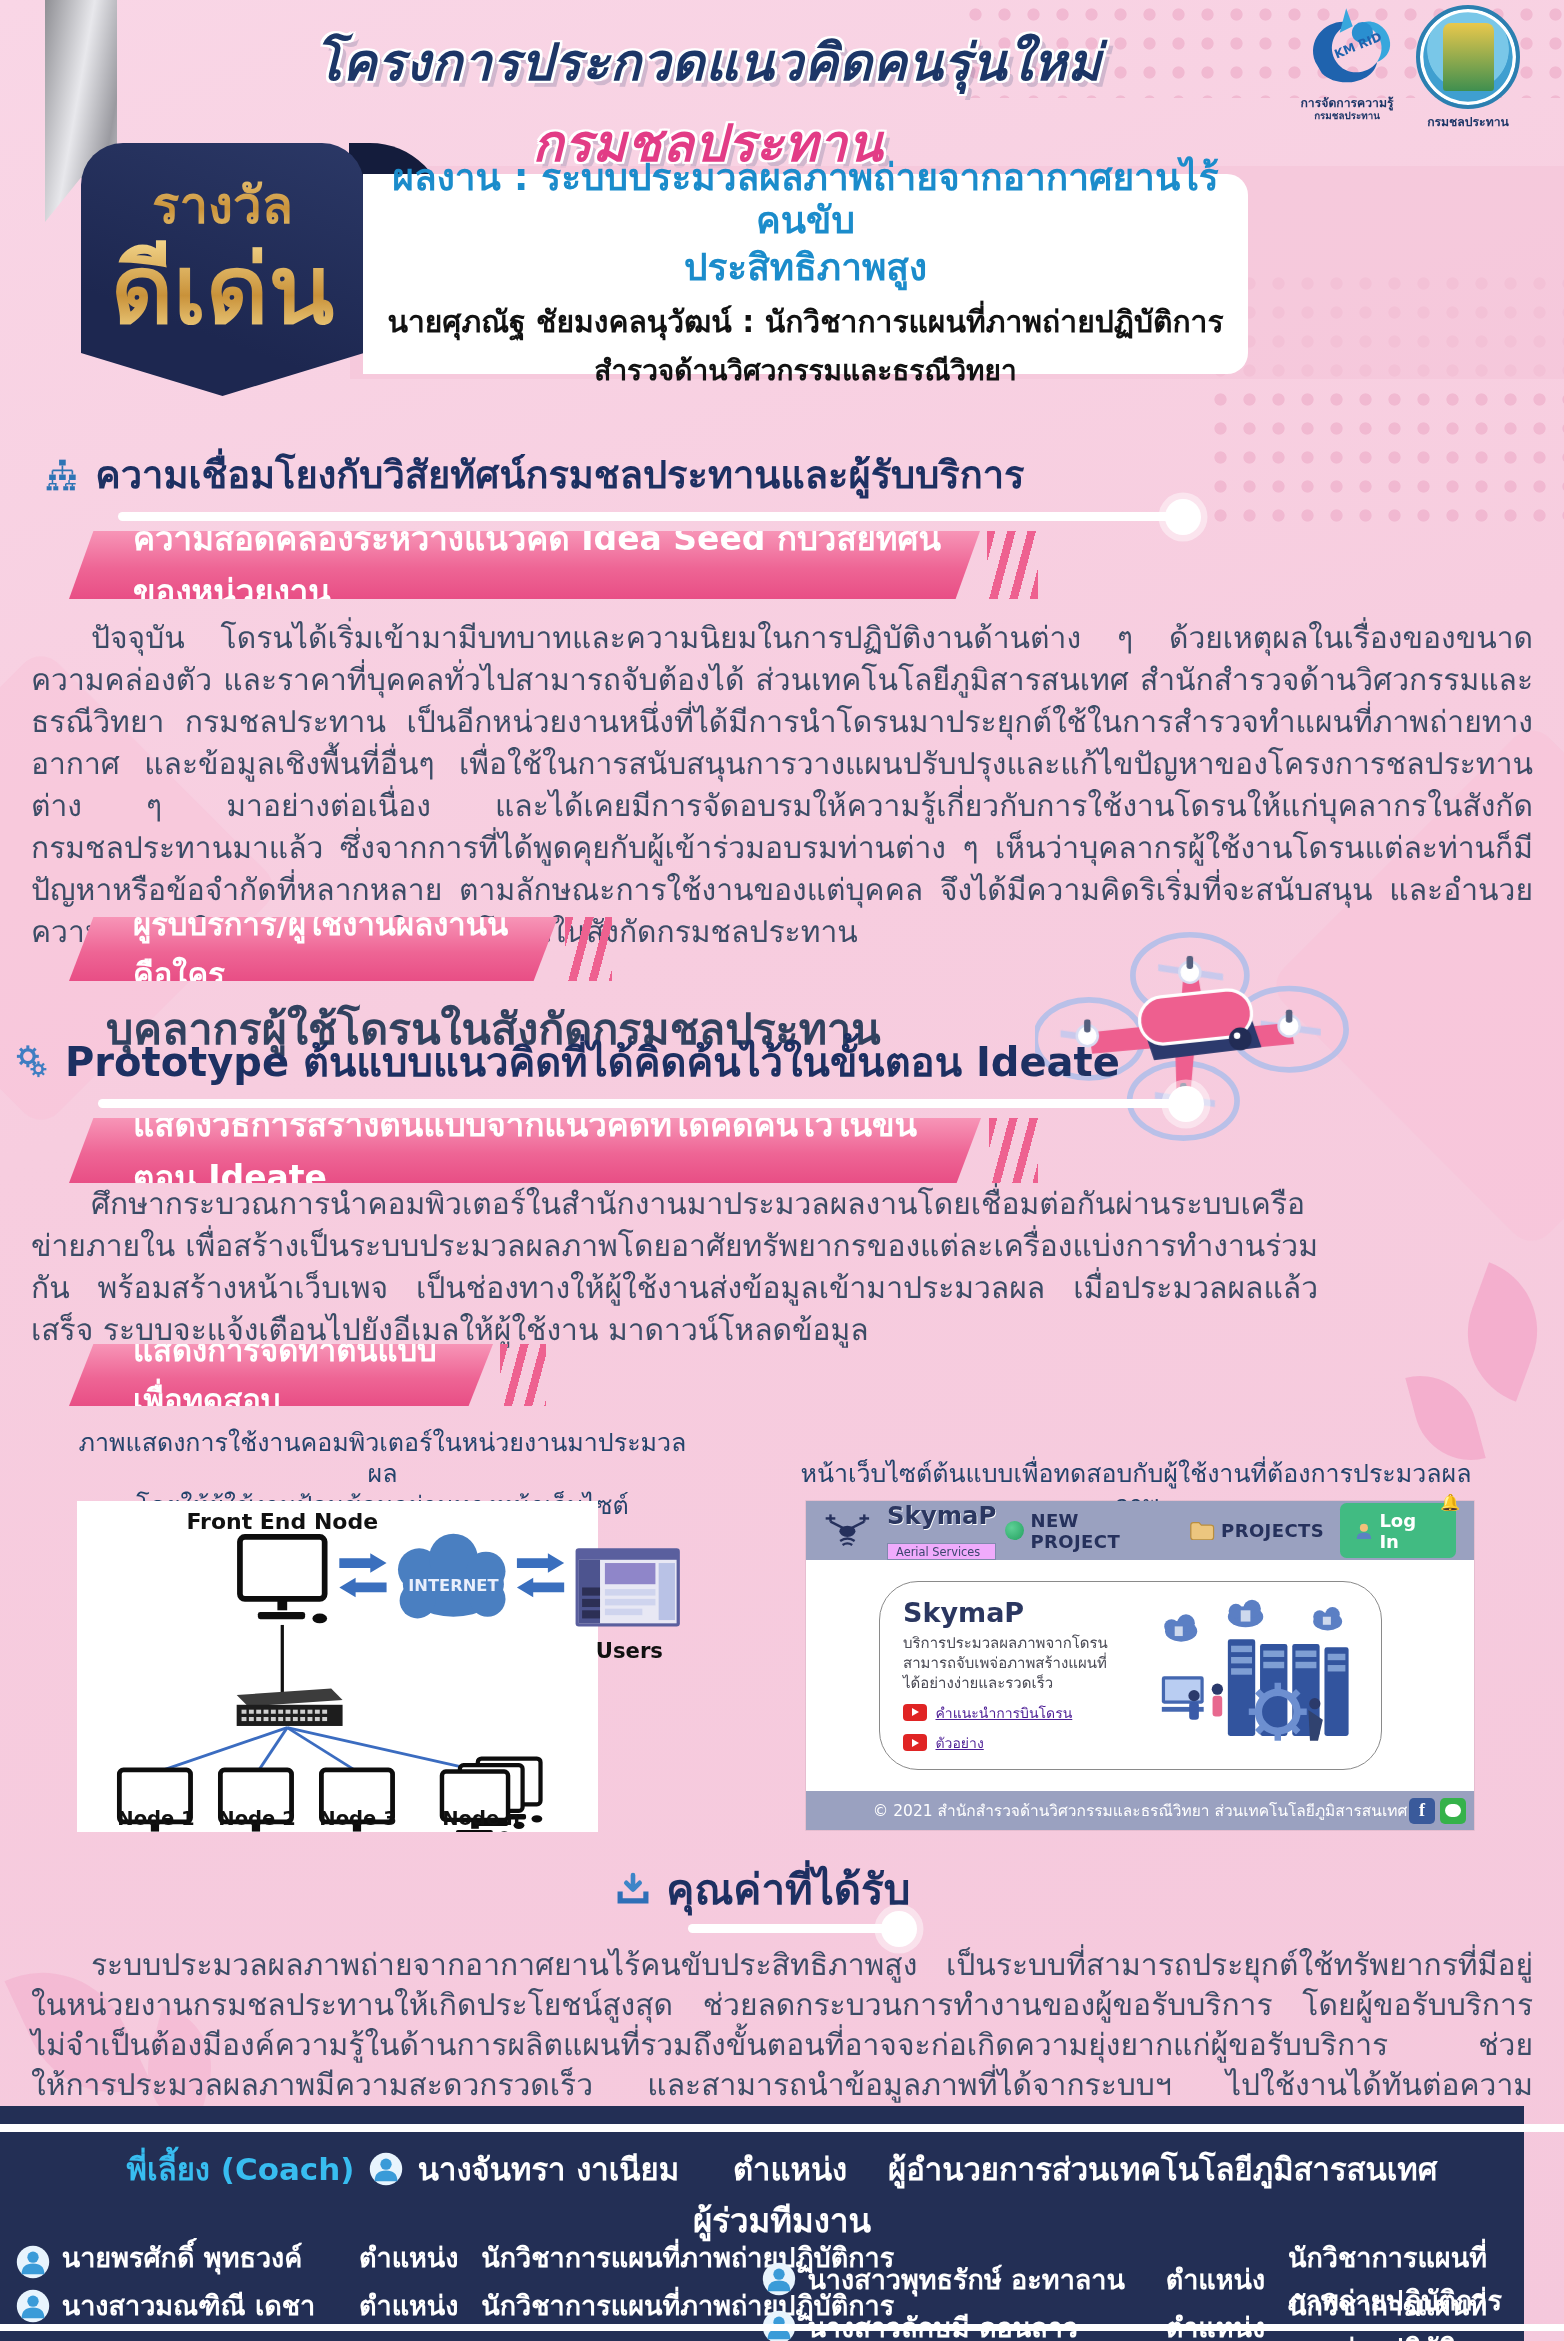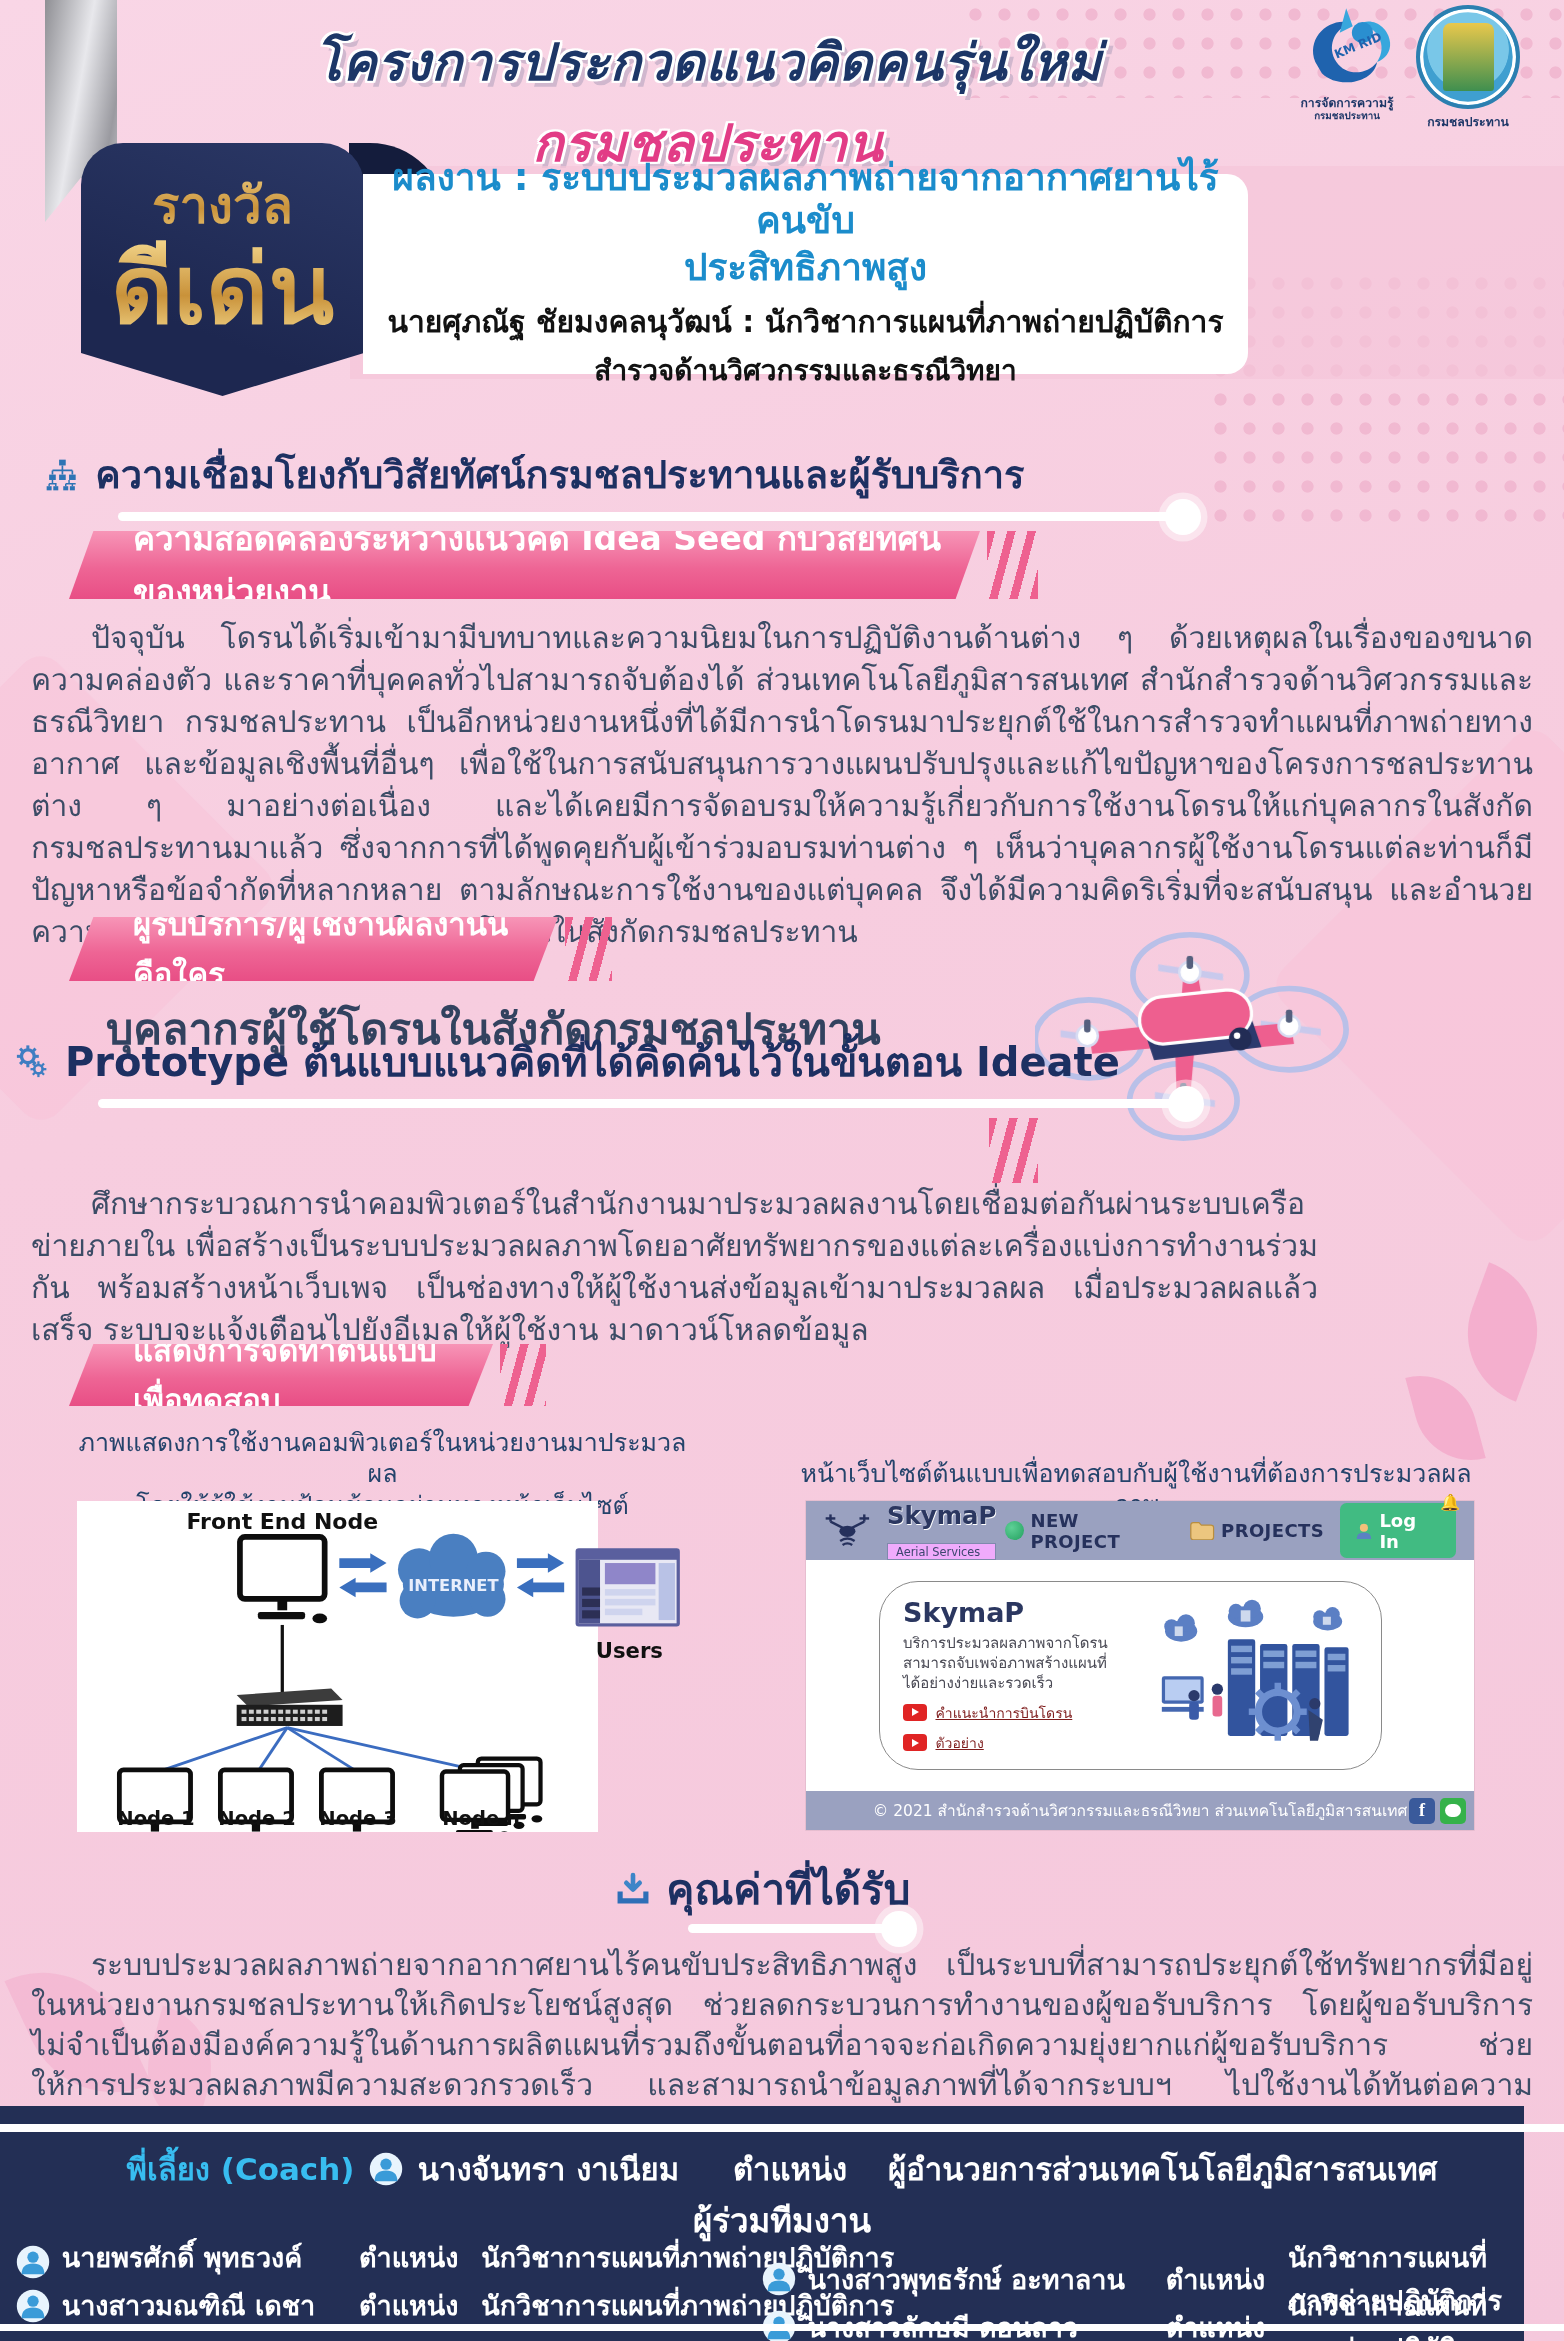--- a/index.html
+++ b/index.html
@@ -69,21 +69,21 @@
   .web-nav-item{display:flex;align-items:center;gap:6.5px;font-size:18px;font-weight:700;color:#26315c;letter-spacing:0.4px;}
   .dot-green{width:19.6px;height:19.6px;border-radius:50%;background:radial-gradient(circle at 35% 35%,#5ed096,#23a05f);}
   .login-btn{display:flex;align-items:center;gap:6.5px;background:#41bb82;color:#fff;font-size:18px;font-weight:700;
     border:none;border-radius:6.5px;padding:6.5px 14.7px;position:relative;}
   .bell{position:absolute;right:-4.9px;top:-9.8px;font-size:16.3px;}
   .web-body{height:231px;background:#fff;position:relative;overflow:hidden;}
   .web-card{position:absolute;left:73px;top:21px;width:503px;height:189px;border:1.6px solid #8a8a8a;border-radius:39px;
     display:flex;align-items:center;padding:0 23px;box-sizing:border-box;gap:13px;background:#fff;}
   .web-card-title{font-size:27px;font-weight:800;color:#2b3760;}
   .web-card-text{font-size:15px;color:#4a4a55;line-height:1.35;margin-top:4.9px;}
-  .yt-link{display:flex;align-items:center;gap:8.1px;margin-top:8.1px;font-size:14px;color:#7f1d1d;text-decoration:underline;}
+  .yt-link{display:flex;align-items:center;gap:8.1px;margin-top:8.1px;font-size:14px;color:#4c1d95;text-decoration:underline;}
   .yt{width:24.4px;height:17px;background:#e02424;border-radius:4.1px;position:relative;flex:0 0 auto;}
   .yt::after{content:"";position:absolute;left:9px;top:4.1px;border-left:7.3px solid #fff;border-top:4.5px solid transparent;border-bottom:4.5px solid transparent;}
   .web-footer{height:39px;background:#9aa1c0;display:flex;align-items:center;justify-content:center;position:relative;}
   .web-footer-text{font-size:15.5px;color:#fff;}
   .sns{position:absolute;right:8.1px;bottom:6.5px;display:flex;gap:4.9px;}
   .fb{width:26px;height:26px;background:#3a5a9b;border-radius:4.9px;color:#fff;font-weight:800;font-size:18px;display:flex;align-items:center;justify-content:center;font-family:"Liberation Serif",serif;}
   .ln{width:26px;height:26px;background:#35b24a;border-radius:4.9px;display:flex;align-items:center;justify-content:center;}
   .ln span{width:16.3px;height:13px;background:#fff;border-radius:6.5px;display:block;}
   
   .footer{position:absolute;left:0;top:2106px;width:1524px;height:236px;background:#232f55;}
@@ -250,20 +250,23 @@
               <rect x="-21" y="-3" width="9" height="6" transform="rotate(45)"></rect>
             </g>
         </g>
       </g>
     </svg>
     <div class="sec-title" style="font-size:40px;">Prototype ต้นแบบแนวคิดที่ได้คิดค้นไว้ในขั้นตอน Ideate</div>
   </div>
   <div class="hr-line" style="left:98px;top:1099px;width:1075px;"></div>
   <div class="hr-dot" style="left:1168px;top:1086px;"></div>
 
+  <div class="banner" style="left:69px;top:1118px;width:912px;height:65px;font-size:33px;">
+    <span>แสดงวิธีการสร้างต้นแบบจากแนวคิดที่ได้คิดค้นไว้ในขั้นตอน Ideate</span>
+  </div>
   <div class="stripes" style="left:989px;top:1118px;width:49px;height:65px;"></div>
 
   <div class="para" style="left:31px;top:1183px;width:1287px;">ศึกษากระบวณการนำคอมพิวเตอร์ในสำนักงานมาประมวลผลงานโดยเชื่อมต่อกันผ่านระบบเครือข่ายภายใน เพื่อสร้างเป็นระบบประมวลผลภาพโดยอาศัยทรัพยากรของแต่ละเครื่องแบ่งการทำงานร่วมกัน พร้อมสร้างหน้าเว็บเพจ เป็นช่องทางให้ผู้ใช้งานส่งข้อมูลเข้ามาประมวลผล เมื่อประมวลผลแล้วเสร็จ ระบบจะแจ้งเตือนไปยังอีเมลให้ผู้ใช้งาน มาดาวน์โหลดข้อมูล</div>
 
   <div class="banner" style="left:69px;top:1344px;width:424px;height:62px;font-size:31px;">
     <span>แสดงการจัดทำต้นแบบเพื่อทดสอบ</span>
   </div>
   <div class="stripes" style="left:500px;top:1344px;width:46px;height:62px;"></div>
 
   <div class="caption" style="left:77px;top:1427px;width:611px;">

